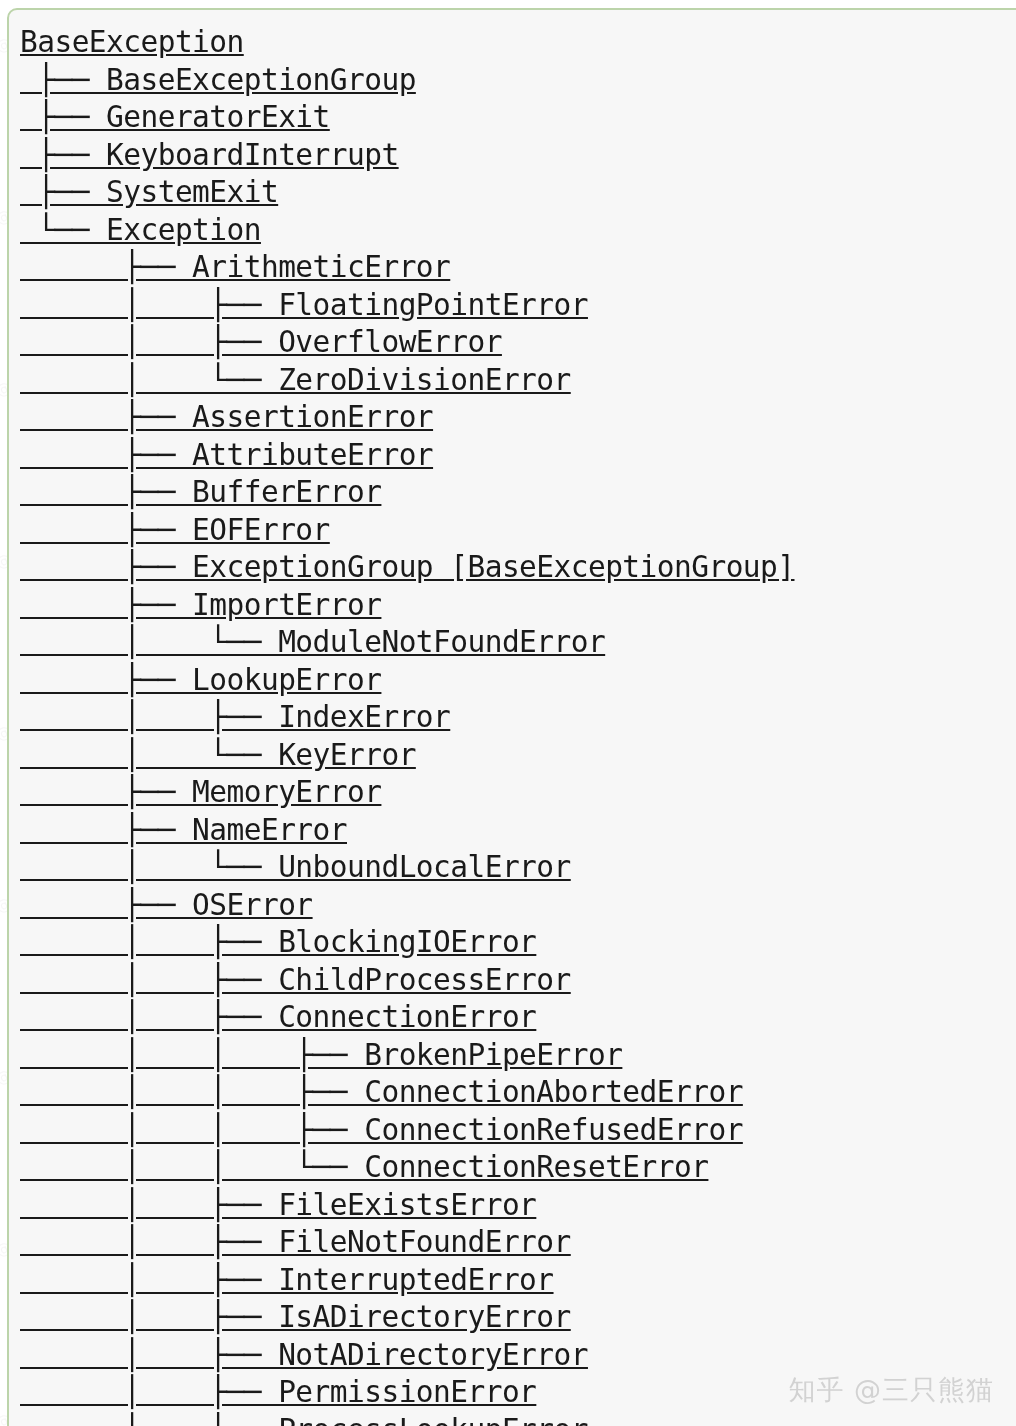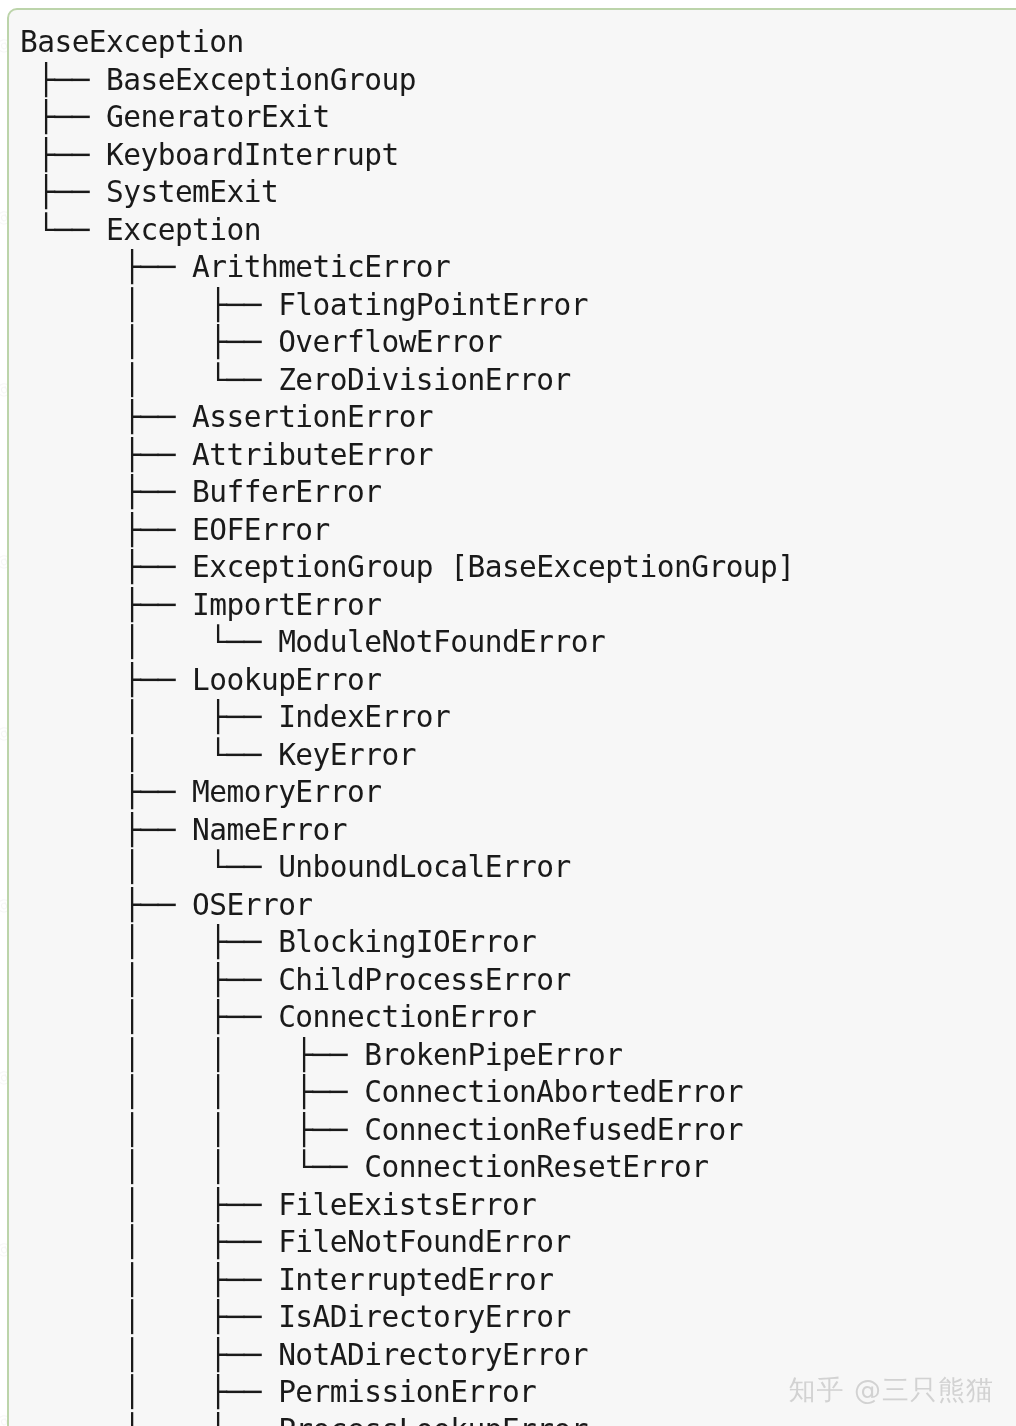--- a/index.html
+++ b/index.html
@@ -44,20 +44,21 @@
     color: #1a1a1a;
     white-space: pre;
     font-weight: 400;
     -webkit-font-smoothing: antialiased;
   }
 
   .tree-line {
     display: block;
     white-space: pre;
     height: 37.5px;
+    text-decoration: underline;
   }
 
   
   #watermark {
     position: absolute;
     right: 22px;
     bottom: 18px;
     font-family: "DejaVu Sans", "Liberation Sans", sans-serif;
     font-size: 27px;
     color: #d2d2d2;

